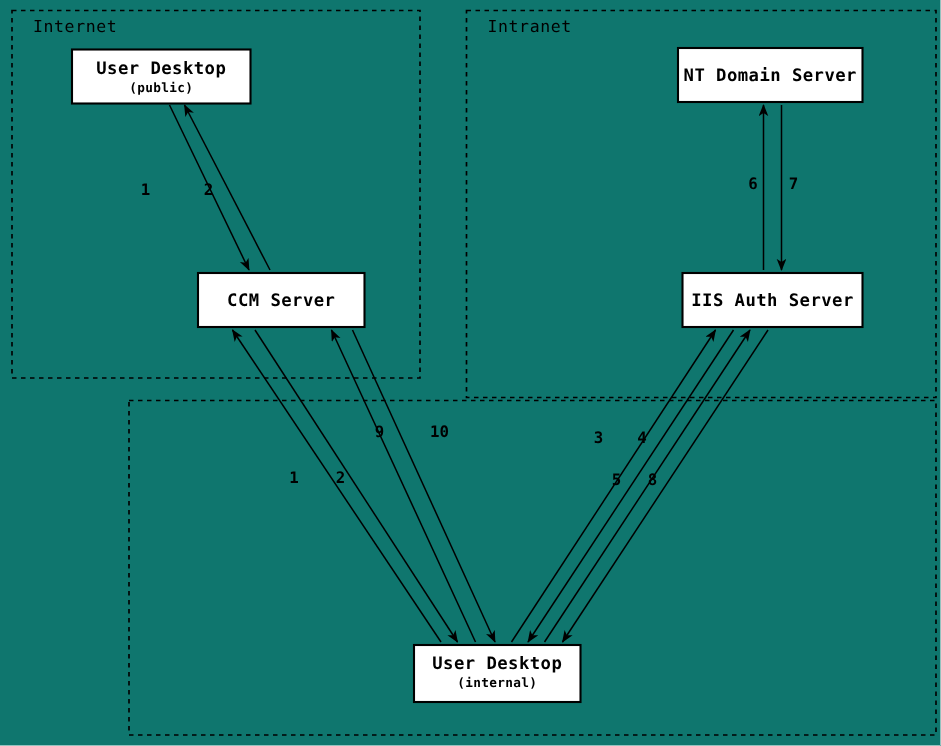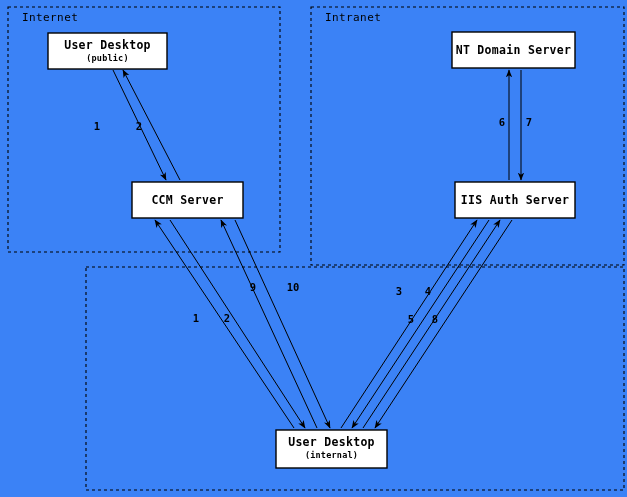--- a/index.html
+++ b/index.html
@@ -4,21 +4,21 @@
 <style>
   html, body {
     margin: 0;
     padding: 0;
     background: #ffffff;
   }
   #canvas {
     position: relative;
     width: 627px;
     height: 497px;
-    background: #3b82f6;
+    background: #0f766e;
     overflow: hidden;
     font-family: "DejaVu Sans Mono", "Liberation Mono", monospace;
   }
   svg#diagram {
     position: absolute;
     left: 0;
     top: 0;
     width: 627px;
     height: 497px;
   }

